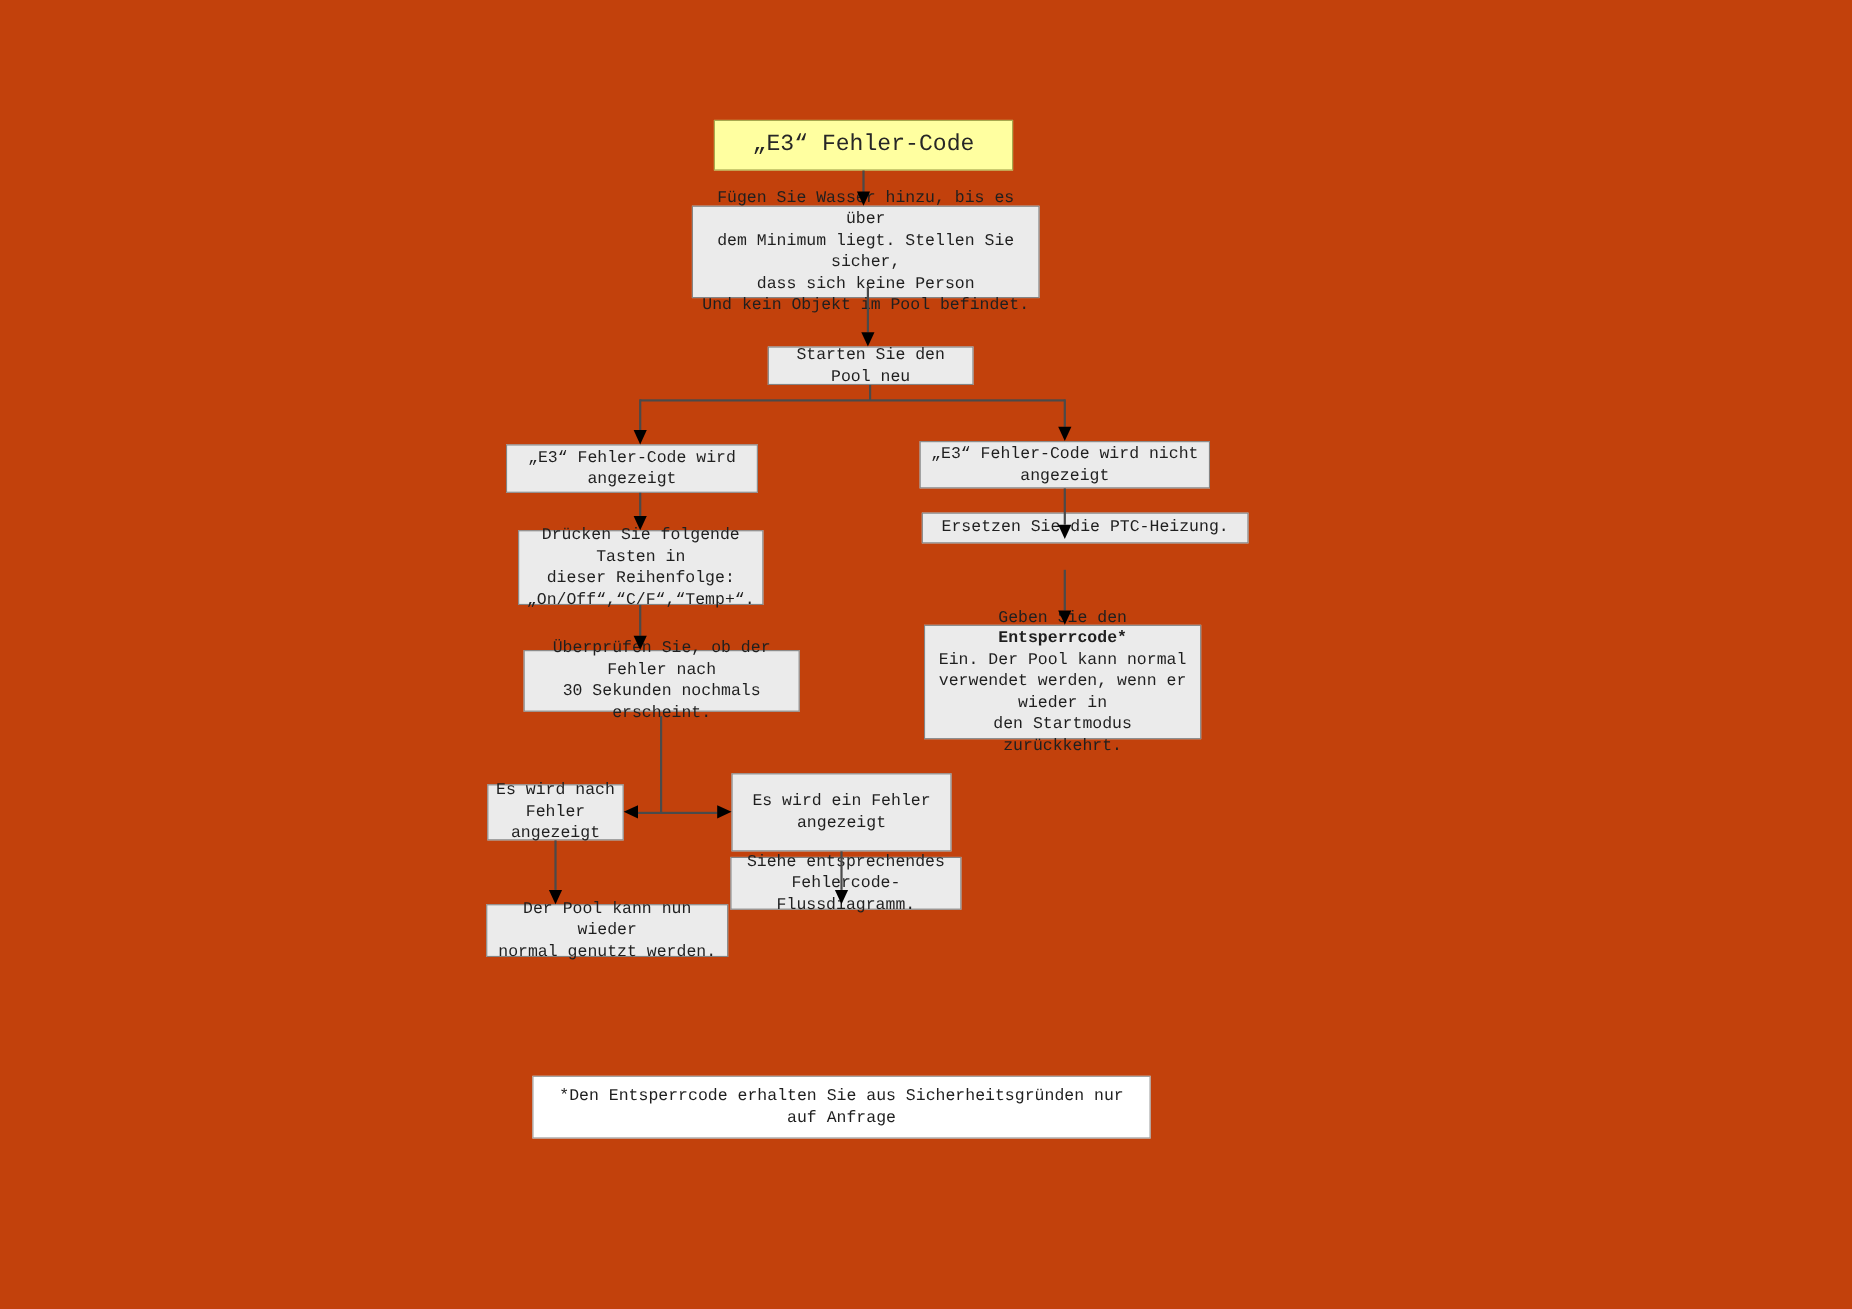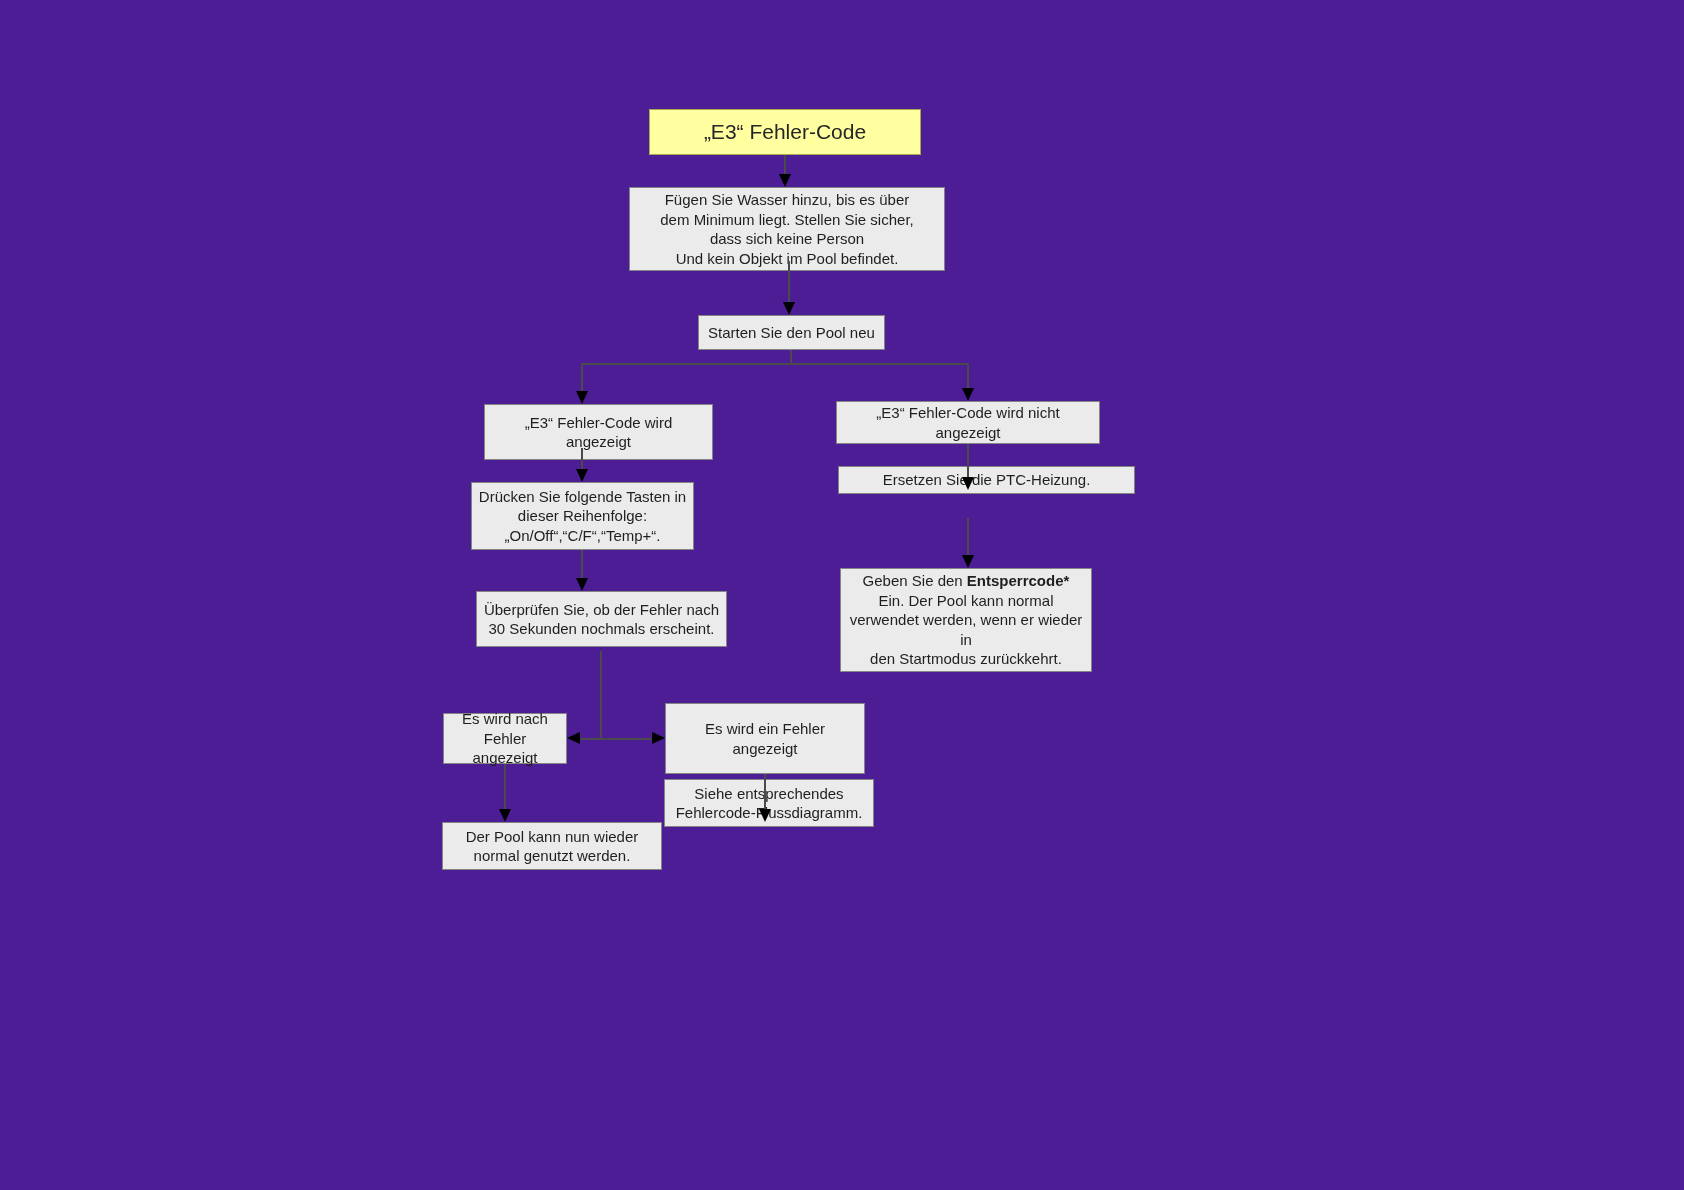--- a/index.html
+++ b/index.html
@@ -1,20 +1,20 @@
 <!DOCTYPE html>
 <html><head>
 <meta charset="utf-8">
 <style>
   html,body { margin:0; padding:0; background:#ffffff; }
   .canvas {
     position:relative;
     width:1684px; height:1190px;
-    background:#4c1d95;
-    font-family:Liberation Sans, sans-serif;
+    background:#c2410c;
+    font-family:Liberation Mono, monospace;
     color:#222222;
   }
   .node {
     position:absolute;
     background:#ebebeb;
     border:1px solid #848484;
     display:flex;
     align-items:center;
     justify-content:center;
     text-align:center;
@@ -69,21 +69,21 @@
     <span class="txt">Fügen Sie Wasser hinzu, bis es über
 dem Minimum liegt. Stellen Sie sicher,
 dass sich keine Person
 Und kein Objekt im Pool befindet.</span>
   </div>
 
   <div class="node" style="left:698px;top:315px;width:187px;height:35px">
     <span class="txt">Starten Sie den Pool neu</span>
   </div>
 
-  <div class="node" style="left:484px;top:404px;width:229px;height:56px">
+  <div class="node" style="left:460px;top:404px;width:229px;height:44px">
     <span class="txt">„E3“ Fehler-Code wird angezeigt</span>
   </div>
 
   <div class="node" style="left:836px;top:401px;width:264px;height:43px">
     <span class="txt">„E3“ Fehler-Code wird nicht angezeigt</span>
   </div>
 
   <div class="node" style="left:471px;top:482px;width:223px;height:68px">
     <span class="txt">Drücken Sie folgende Tasten in
 dieser Reihenfolge:
@@ -118,20 +118,23 @@
   <div class="node" style="left:442px;top:822px;width:220px;height:48px">
     <span class="txt">Der Pool kann nun wieder
 normal genutzt werden.</span>
   </div>
 
   <div class="node" style="left:664px;top:779px;width:210px;height:48px">
     <span class="txt">Siehe entsprechendes
 Fehlercode-Flussdiagramm.</span>
   </div>
 
+  <div class="node footnote-node" style="left:484px;top:978px;width:562px;height:57px">
+    <span class="txt">*Den Entsperrcode erhalten Sie aus Sicherheitsgründen nur auf Anfrage</span>
+  </div>
 
   <div class="vline" style="left:784px;top:155px;height:20px"></div>
   <div class="arr-d" style="left:779px;top:174px"></div>
 
   <div class="vline" style="left:788px;top:261px;height:41px"></div>
   <div class="arr-d" style="left:783px;top:302px"></div>
 
   <div class="vline" style="left:790px;top:350px;height:14px"></div>
   <div class="hline" style="left:582px;top:363px;width:386px"></div>
   <div class="vline" style="left:581px;top:363px;height:28px"></div>

